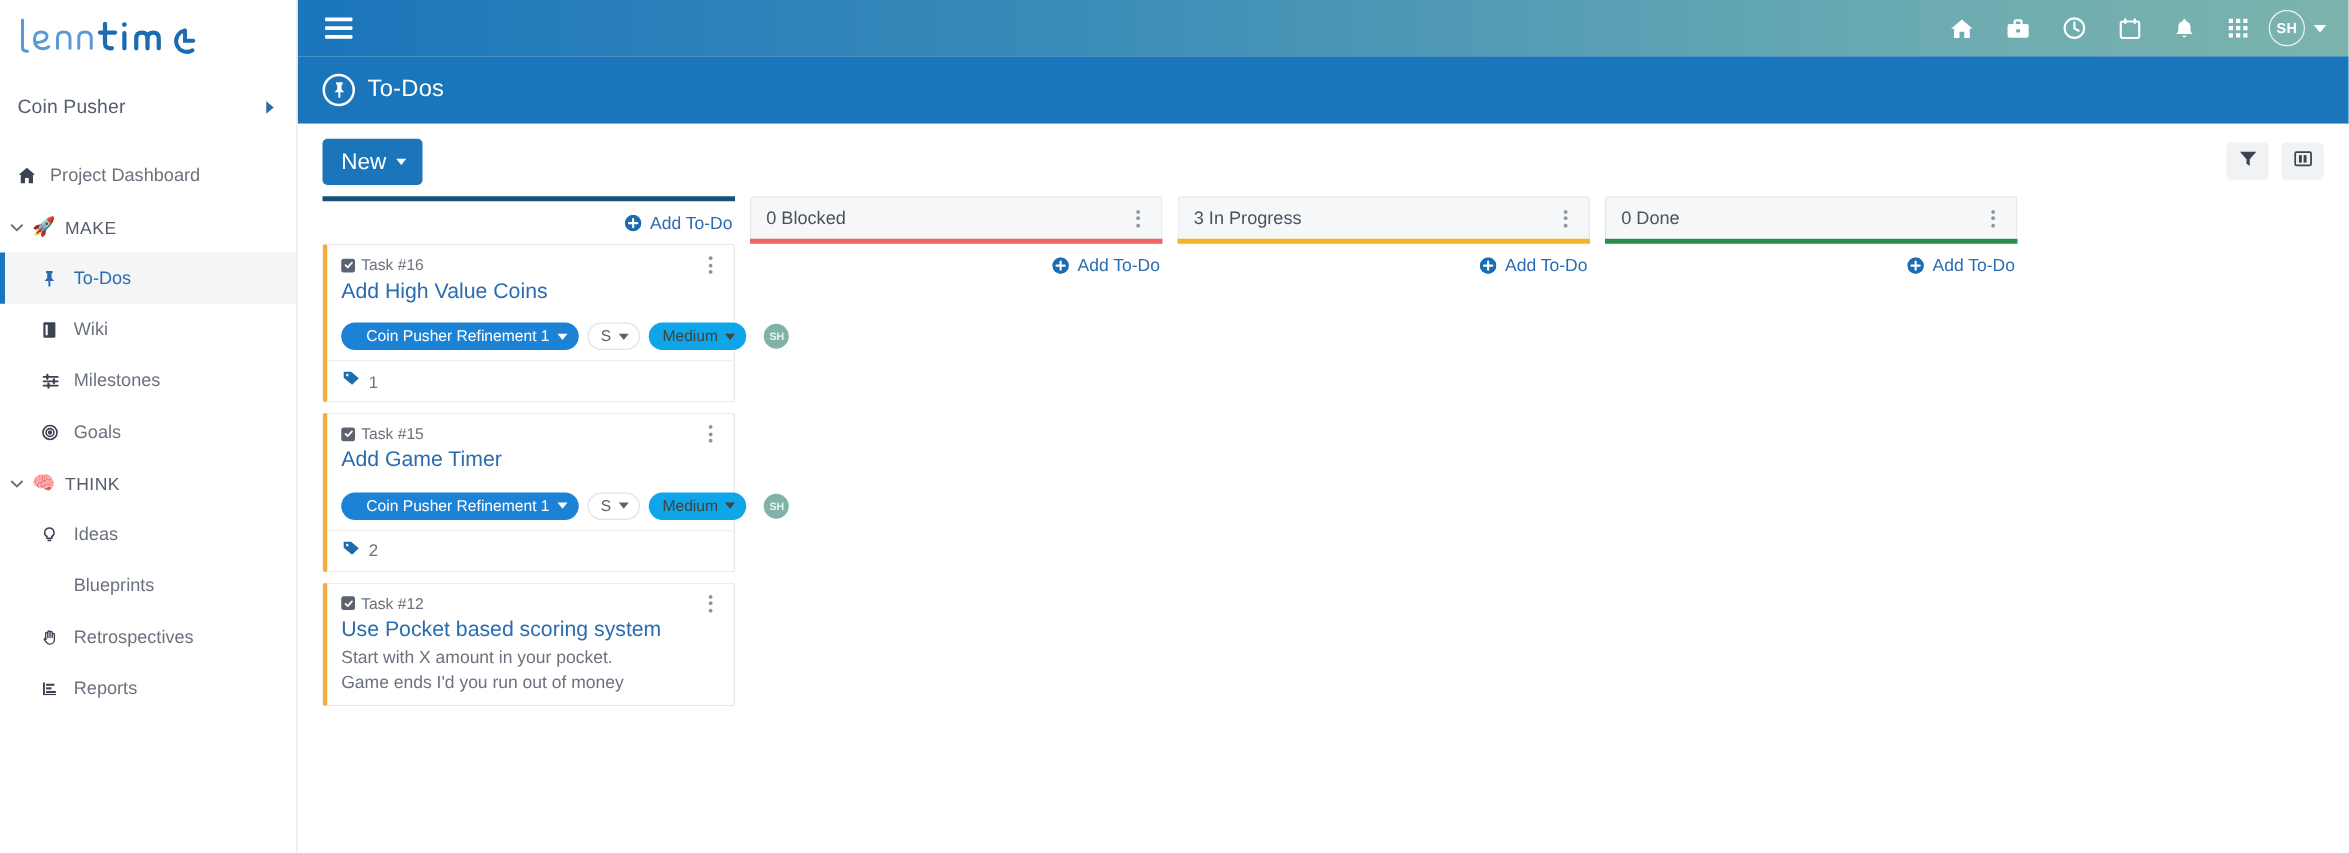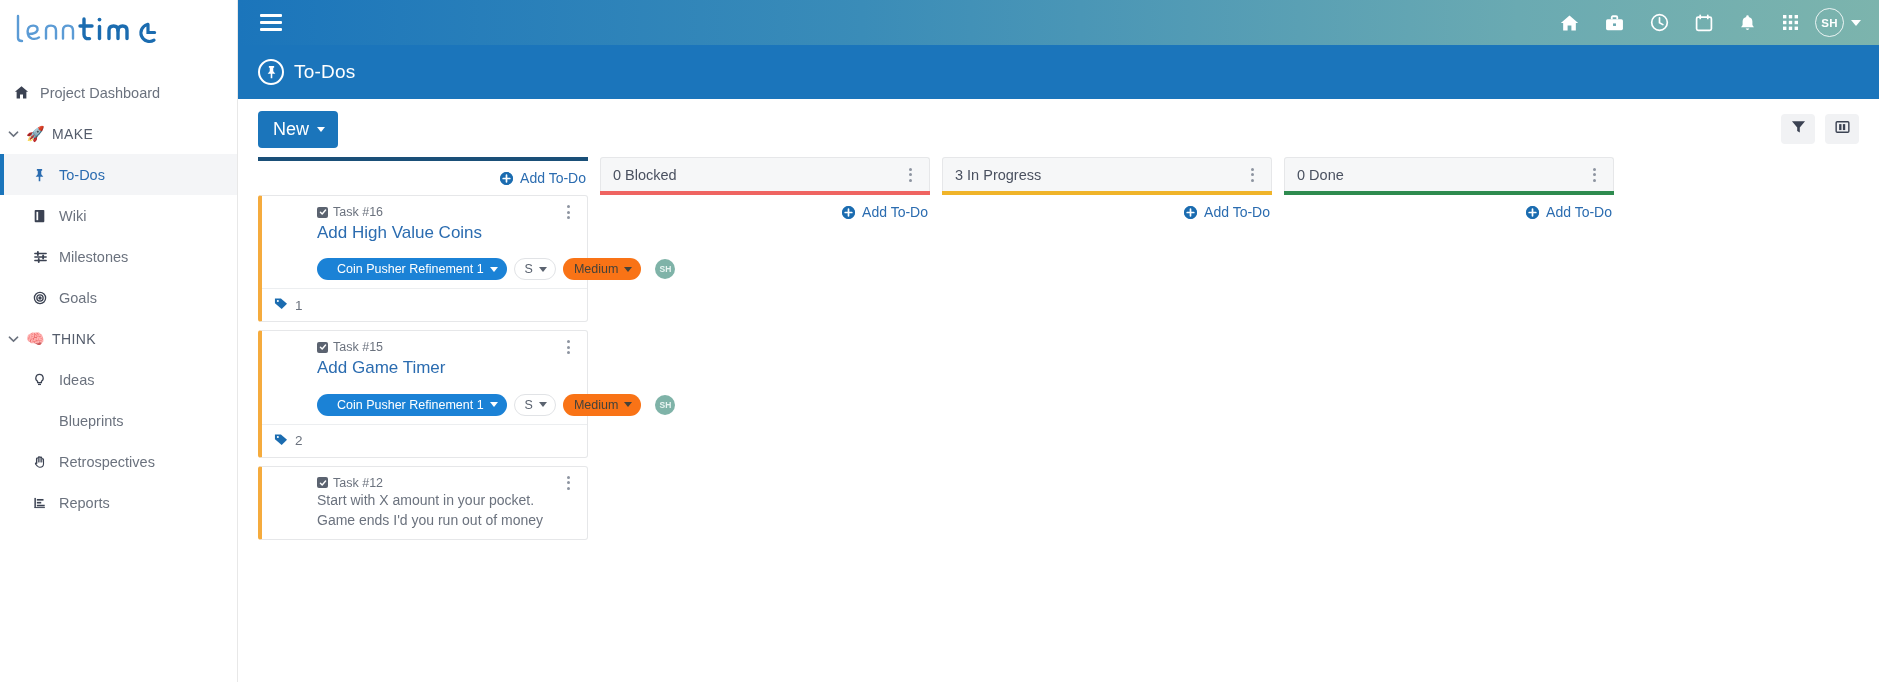--- a/index.html
+++ b/index.html
@@ -206,21 +206,21 @@
 
   .cards { }
   .card {
     background: #fff;
     border: 1px solid #e6e7e9;
     border-left: 4px solid #f5ab3d;
     border-radius: 3px;
     margin-bottom: 8px;
     position: relative;
   }
-  .card-body { padding: 9px 12px 8px 11px; margin-left: 44px; }
+  .card-body { padding: 9px 12px 8px 11px; }
   .card-toprow { display: flex; align-items: flex-start; }
   .task-id {
     display: flex; align-items: center; gap: 5px;
     font-size: 12.5px; color: #6b727e;
     flex: 1 1 auto;
   }
   .chk {
     width: 11px; height: 11px; border-radius: 2px;
     background: #5b6370;
     display: flex; align-items: center; justify-content: center;
@@ -245,21 +245,21 @@
     padding: 4px 9px 4px 11px;
     cursor: pointer;
     white-space: nowrap;
   }
   .pill .cd {
     width:0;height:0;border-top:5px solid currentColor;
     border-left:4px solid transparent;border-right:4px solid transparent;
   }
   .pill.milestone { background: #1b82d6; color: #fff; padding-left: 20px; }
   .pill.effort { background: #fff; border: 1px solid #e1e3e6; color: #5b6370; padding: 3px 8px 3px 10px; }
-  .pill.priority { background: #f97316; color: #44423a; }
+  .pill.priority { background: #0ea5e9; color: #44423a; }
   .meta-spacer { flex: 1 1 auto; }
   .card-avatar {
     width: 20px; height: 20px; border-radius: 50%;
     background: #7fb3a8; color: #e8f4f1;
     display:flex;align-items:center;justify-content:center;
     font-size: 8.5px; font-weight: bold;
     flex:0 0 20px;
   }
   .card-foot {
     border-top: 1px solid #eceef0;
@@ -291,20 +291,24 @@
           <path d="M103 28.6 L103 20.4 Q103 16 107.6 16 Q112 16 112 20.6 L112 28.6"></path>
           <path d="M112 20.6 Q112 16 116.6 16 Q121 16 121 20.6 L121 28.6"></path>
         </g>
         <g fill="none" stroke="#1b6cb0" stroke-width="3.2" stroke-linecap="round">
           <path d="M141.5 14.5 A8.6 8.6 0 1 0 148 30.2"></path>
           <path d="M142 14.4 L142 22.5 L148.6 22.5"></path>
         </g>
       </svg>
     </div>
 
+    <div class="project-selector">
+      <span class="pname">Coin Pusher</span>
+      <span class="caret-right"></span>
+    </div>
 
     <nav class="nav">
 
       <div class="nav-item">
         <span class="ico">
           <svg width="15" height="15" viewBox="0 0 16 16" fill="#3b4252">
               <path d="M8 1.2 L15 7.2 L13.2 7.2 L13.2 14.4 L9.6 14.4 L9.6 10 L6.4 10 L6.4 14.4 L2.8 14.4 L2.8 7.2 L1 7.2 Z"></path>
             </svg>
         </span>
         <span>Project Dashboard</span>
@@ -630,20 +634,21 @@
                         </svg>
           </span>
           <span>Task #12</span>
         </span>
         <span class="kebab">
                       <i></i>
                       <i></i>
                       <i></i>
                     </span>
       </div>
+      <div class="card-title">Use Pocket based scoring system</div>
       <div class="card-desc">
                     <div>Start with X amount in your pocket.</div>
                     <div>Game ends I'd you run out of money</div>
                   </div>
 
     </div>
 
   </div>
 </div>
   </div>

